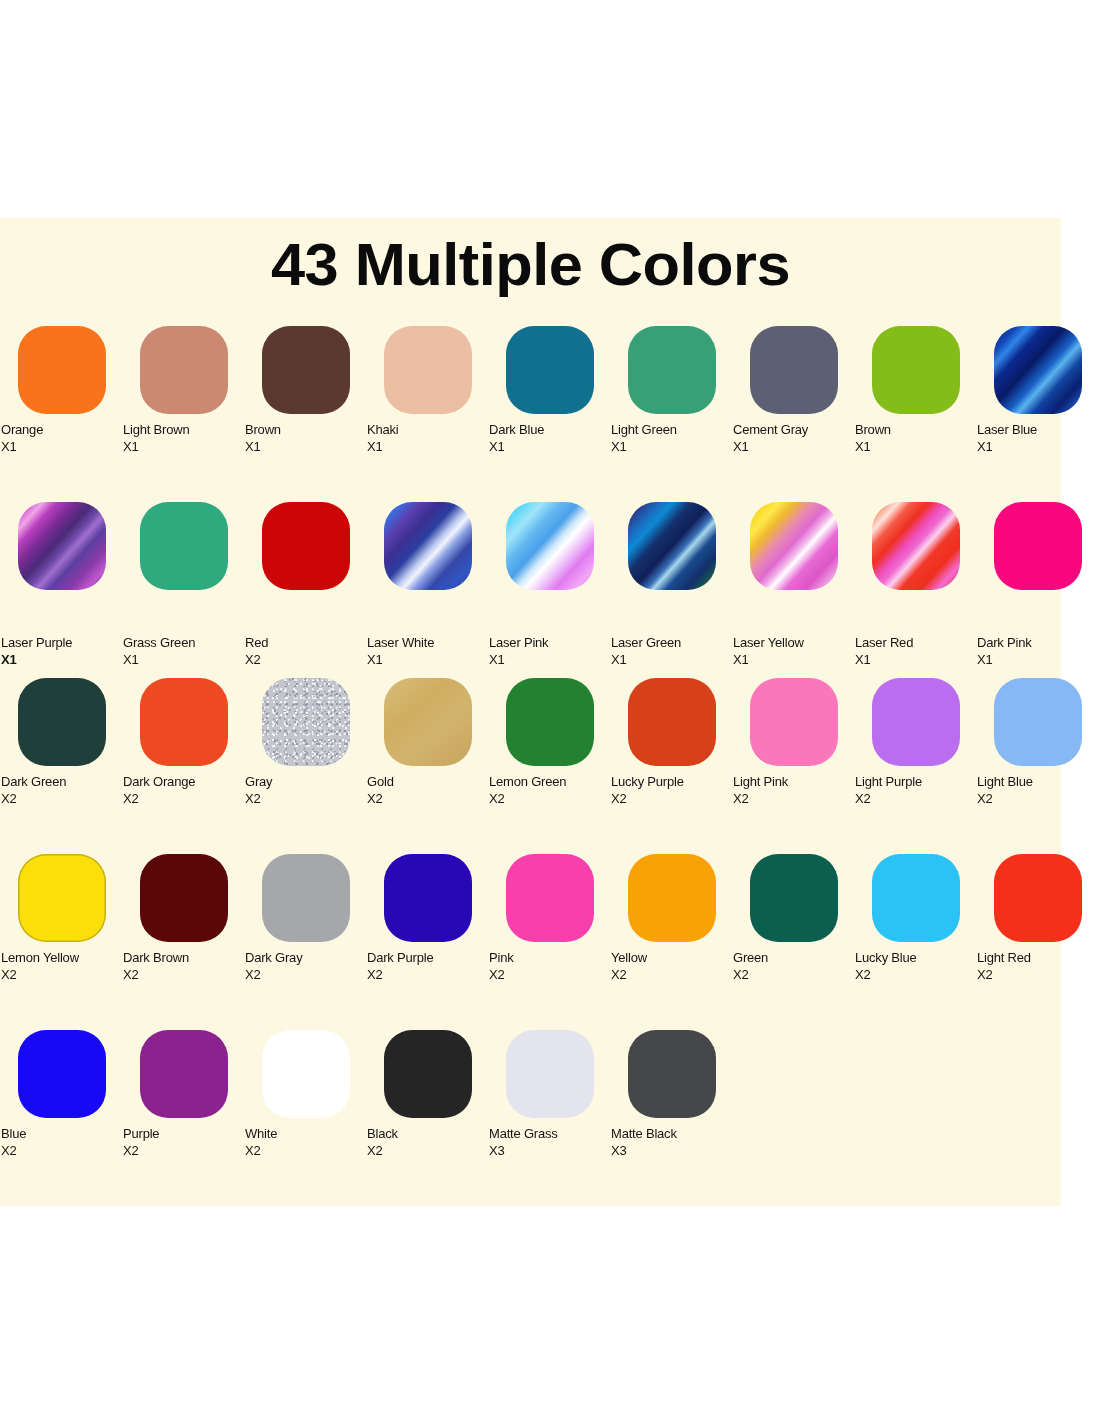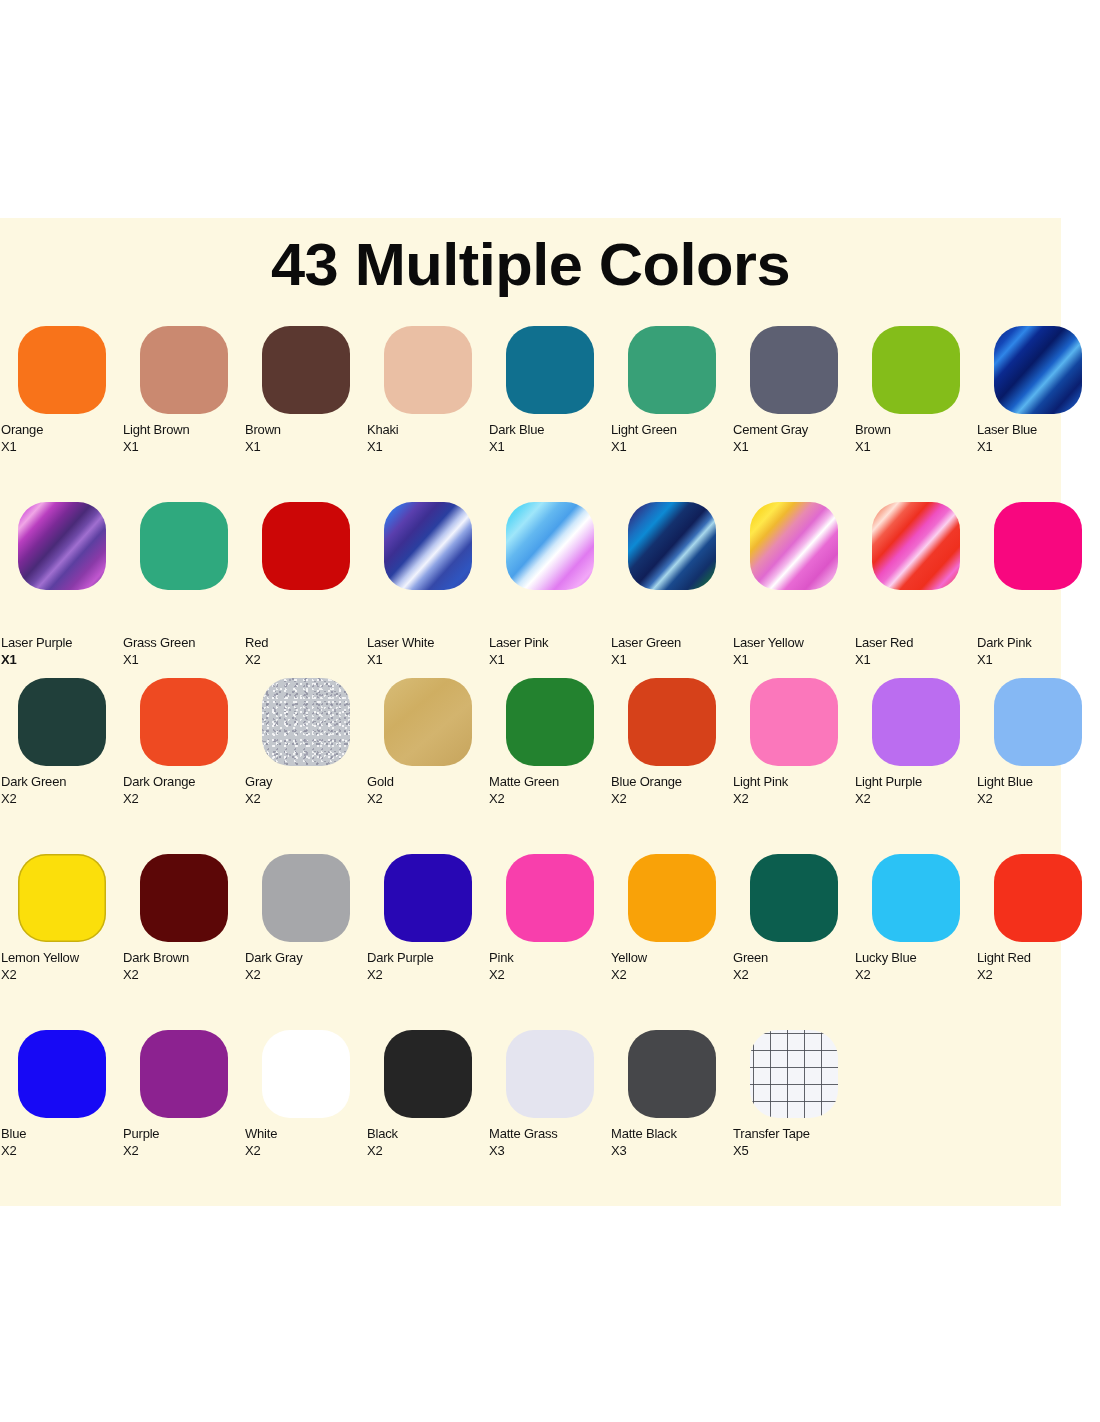--- a/index.html
+++ b/index.html
@@ -214,25 +214,25 @@
       <div class="cell r2">
         <div class="swatch tex-glitter" style="background: rgb(195, 199, 205);"></div>
         <div class="label"><span>Gray</span><span class="qty">X2</span></div>
       </div>
       <div class="cell r2">
         <div class="swatch" style="background: linear-gradient(140deg, rgb(216, 189, 120) 0%, rgb(207, 174, 98) 35%, rgb(211, 180, 110) 60%, rgb(198, 164, 92) 100%);"></div>
         <div class="label"><span>Gold</span><span class="qty">X2</span></div>
       </div>
       <div class="cell r2">
         <div class="swatch" style="background: rgb(35, 130, 47);"></div>
-        <div class="label"><span>Matte Green</span><span class="qty">X2</span></div>
+        <div class="label"><span>Lemon Green</span><span class="qty">X2</span></div>
       </div>
       <div class="cell r2">
         <div class="swatch" style="background: rgb(214, 65, 26);"></div>
-        <div class="label"><span>Blue Orange</span><span class="qty">X2</span></div>
+        <div class="label"><span>Lucky Purple</span><span class="qty">X2</span></div>
       </div>
       <div class="cell r2">
         <div class="swatch" style="background: rgb(251, 119, 187);"></div>
         <div class="label"><span>Light Pink</span><span class="qty">X2</span></div>
       </div>
       <div class="cell r2">
         <div class="swatch" style="background: rgb(187, 109, 240);"></div>
         <div class="label"><span>Light Purple</span><span class="qty">X2</span></div>
       </div>
       <div class="cell r2">
@@ -292,19 +292,15 @@
         <div class="label"><span>Black</span><span class="qty">X2</span></div>
       </div>
       <div class="cell r4">
         <div class="swatch" style="background: rgb(228, 228, 239);"></div>
         <div class="label"><span>Matte Grass</span><span class="qty">X3</span></div>
       </div>
       <div class="cell r4">
         <div class="swatch" style="background: rgb(70, 71, 74);"></div>
         <div class="label"><span>Matte Black</span><span class="qty">X3</span></div>
       </div>
-      <div class="cell r4">
-        <div class="swatch tex-grid" style="background: rgb(244, 245, 249);"></div>
-        <div class="label"><span>Transfer Tape</span><span class="qty">X5</span></div>
-      </div>
     </div>
 
 </div>
 
 </body></html>

